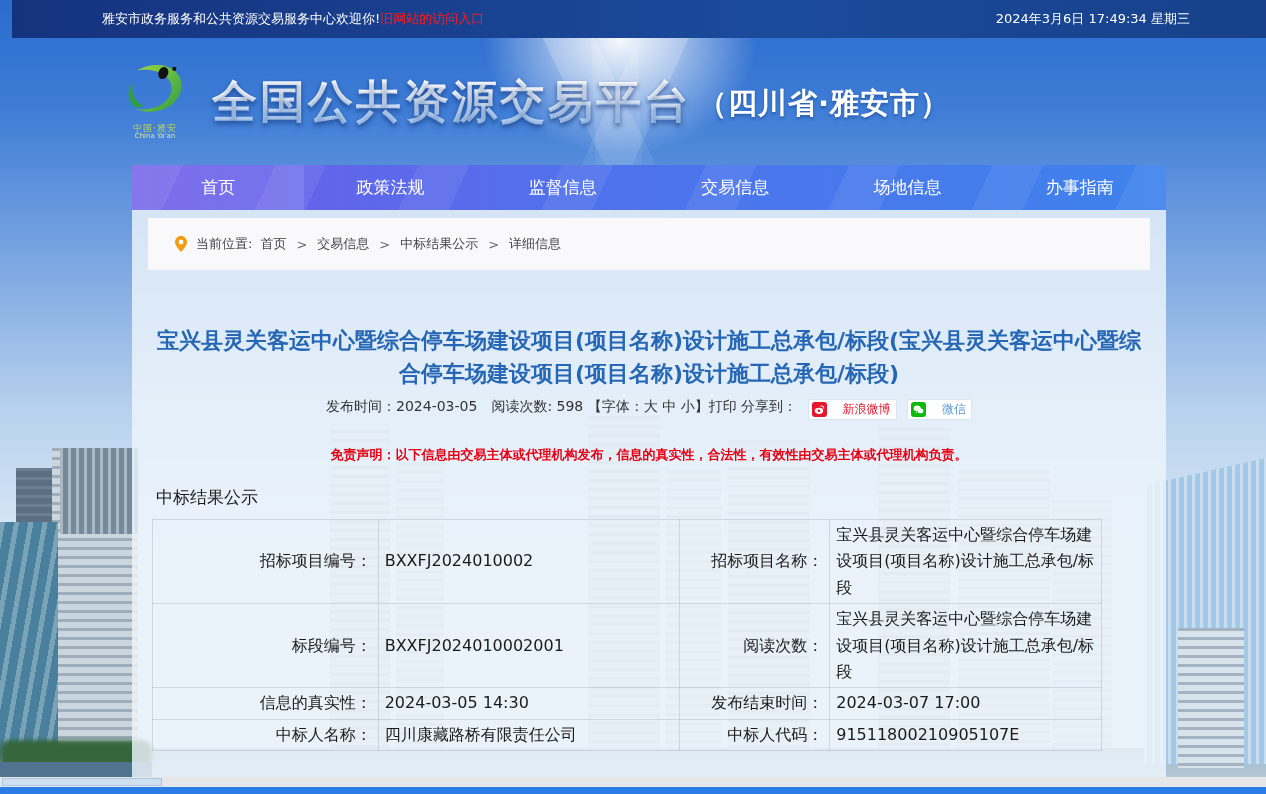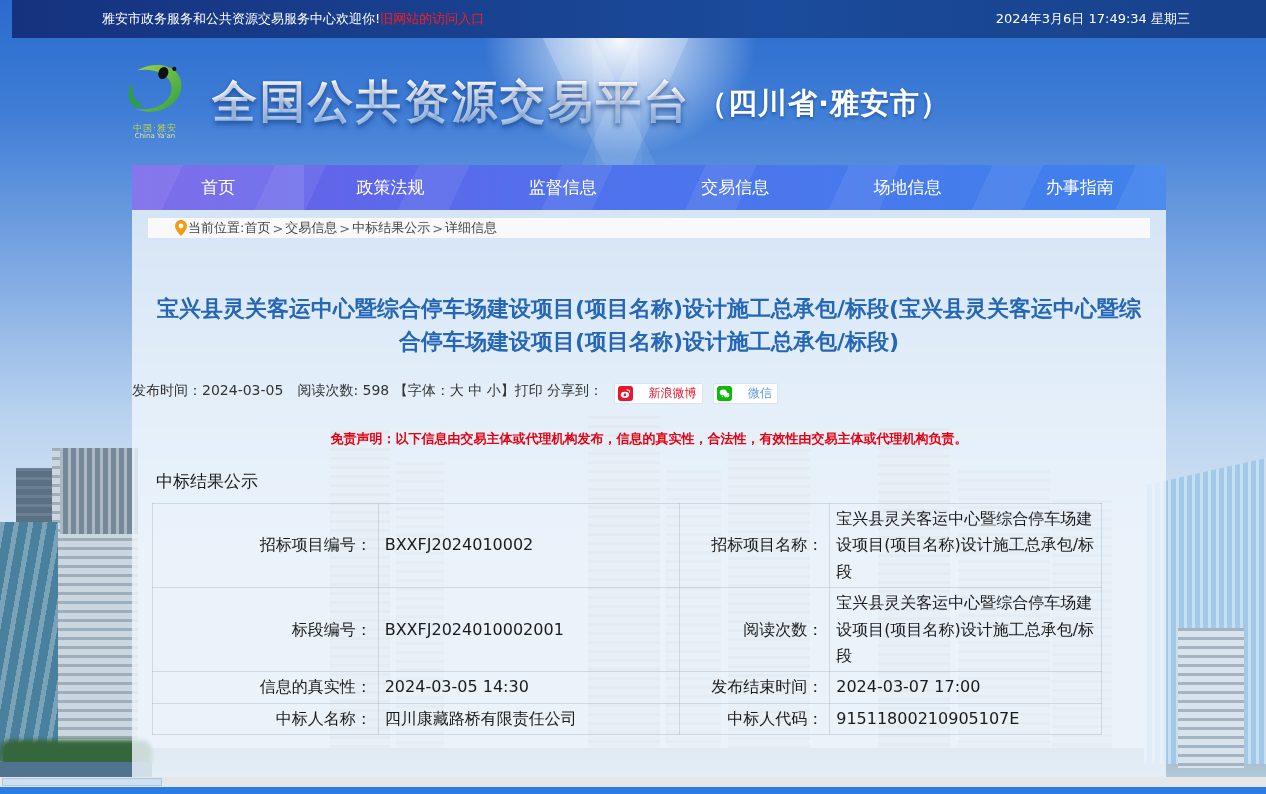--- a/index.html
+++ b/index.html
@@ -66,29 +66,29 @@
   .mainnav { height:45px; display:flex; position:relative; overflow:hidden;
              background:linear-gradient(90deg,#6f5ce8 0%,#4f72ec 45%,#3f82ec 100%); }
   .mainnav::after { content:""; position:absolute; inset:0; pointer-events:none;
              background:repeating-linear-gradient(115deg, rgba(255,255,255,.07) 0 46px, transparent 46px 130px); }
   .nav-item { flex:1; text-align:center; line-height:45px; color:#fff; font-size:17px;
               text-decoration:none; cursor:pointer; position:relative; z-index:1; }
   .nav-item.active { background:rgba(255,255,255,.10); }
 
   .panel { background:rgba(238,245,251,.82); min-height:568px; height:568px; overflow:hidden; position:relative; }
 
-  .breadcrumb { margin:8px 16px 0 16px; height:20px; background:rgba(250,250,251,.96);
-                display:flex; align-items:center; padding-left:26px; font-size:13px; color:#444; }
+  .breadcrumb { margin:8px 16px 0 16px; height:52px; background:rgba(250,250,251,.96);
+                display:flex; align-items:center; gap:8px; padding-left:26px; font-size:13px; color:#444; }
   .breadcrumb .crumb { cursor:pointer; }
   .breadcrumb .sep { color:#666; margin:0 2px; }
 
   .article-title { width:990px; margin:54px auto 0 auto; text-align:center; font-size:22px;
                    font-weight:bold; color:#2667b5; line-height:1.5; }
 
-  .meta { margin-top:24px; font-size:14px; color:#333; }
+  .meta { margin-top:8px; text-align:center; font-size:14px; color:#333; }
   .meta .gap { display:inline-block; width:14px; }
   .meta .clickable { cursor:pointer; }
   .badge { display:inline-flex; align-items:center; gap:16px; background:#fff; border:1px solid #d8e4f0;
            border-radius:2px; padding:1px 5px 1px 3px; font-size:12px; vertical-align:-4px; margin-left:6px; cursor:pointer; }
   .badge.weibo span { color:#e6162d; }
   .badge.wechat span { color:#5b9bd5; }
   .badge .ic { width:15px; height:15px; border-radius:3px; display:inline-flex; align-items:center; justify-content:center; }
   .badge.weibo .ic { background:#e6162d; }
   .badge.wechat .ic { background:#09bb07; }
 

